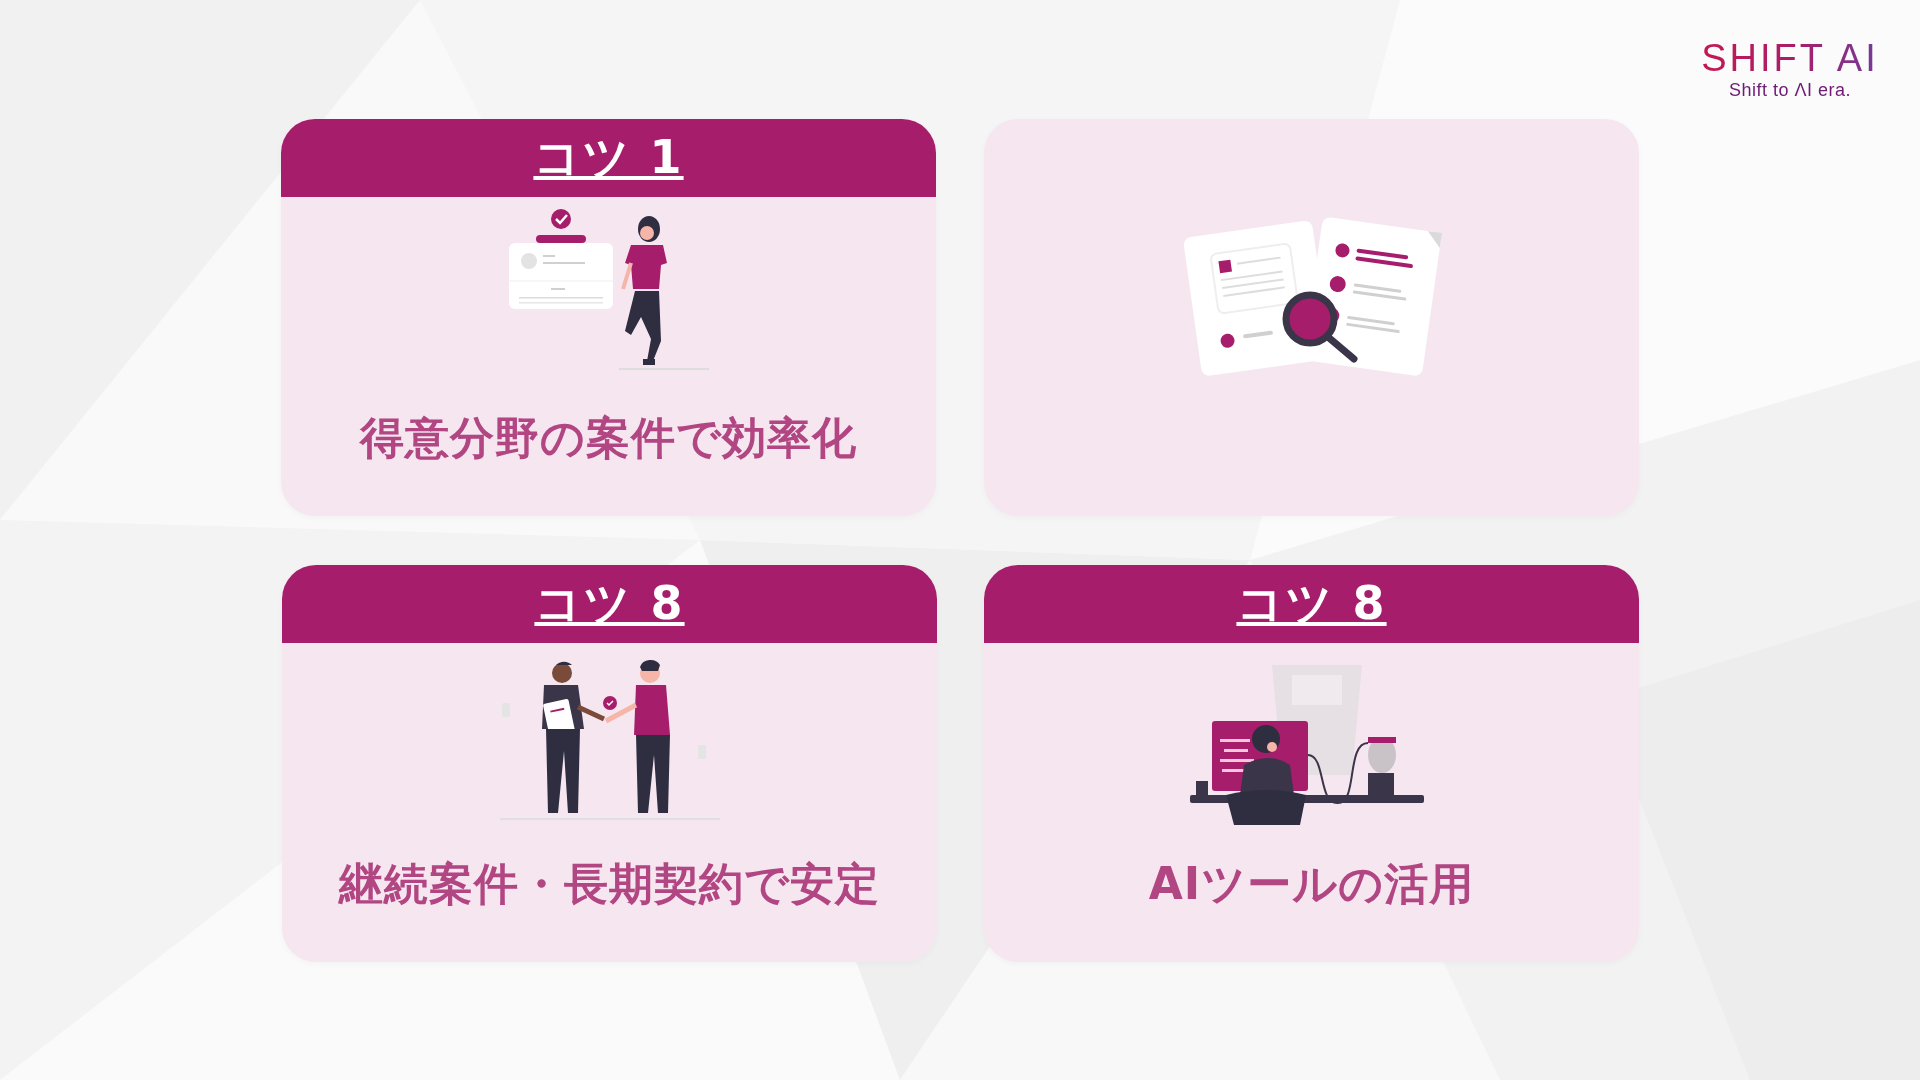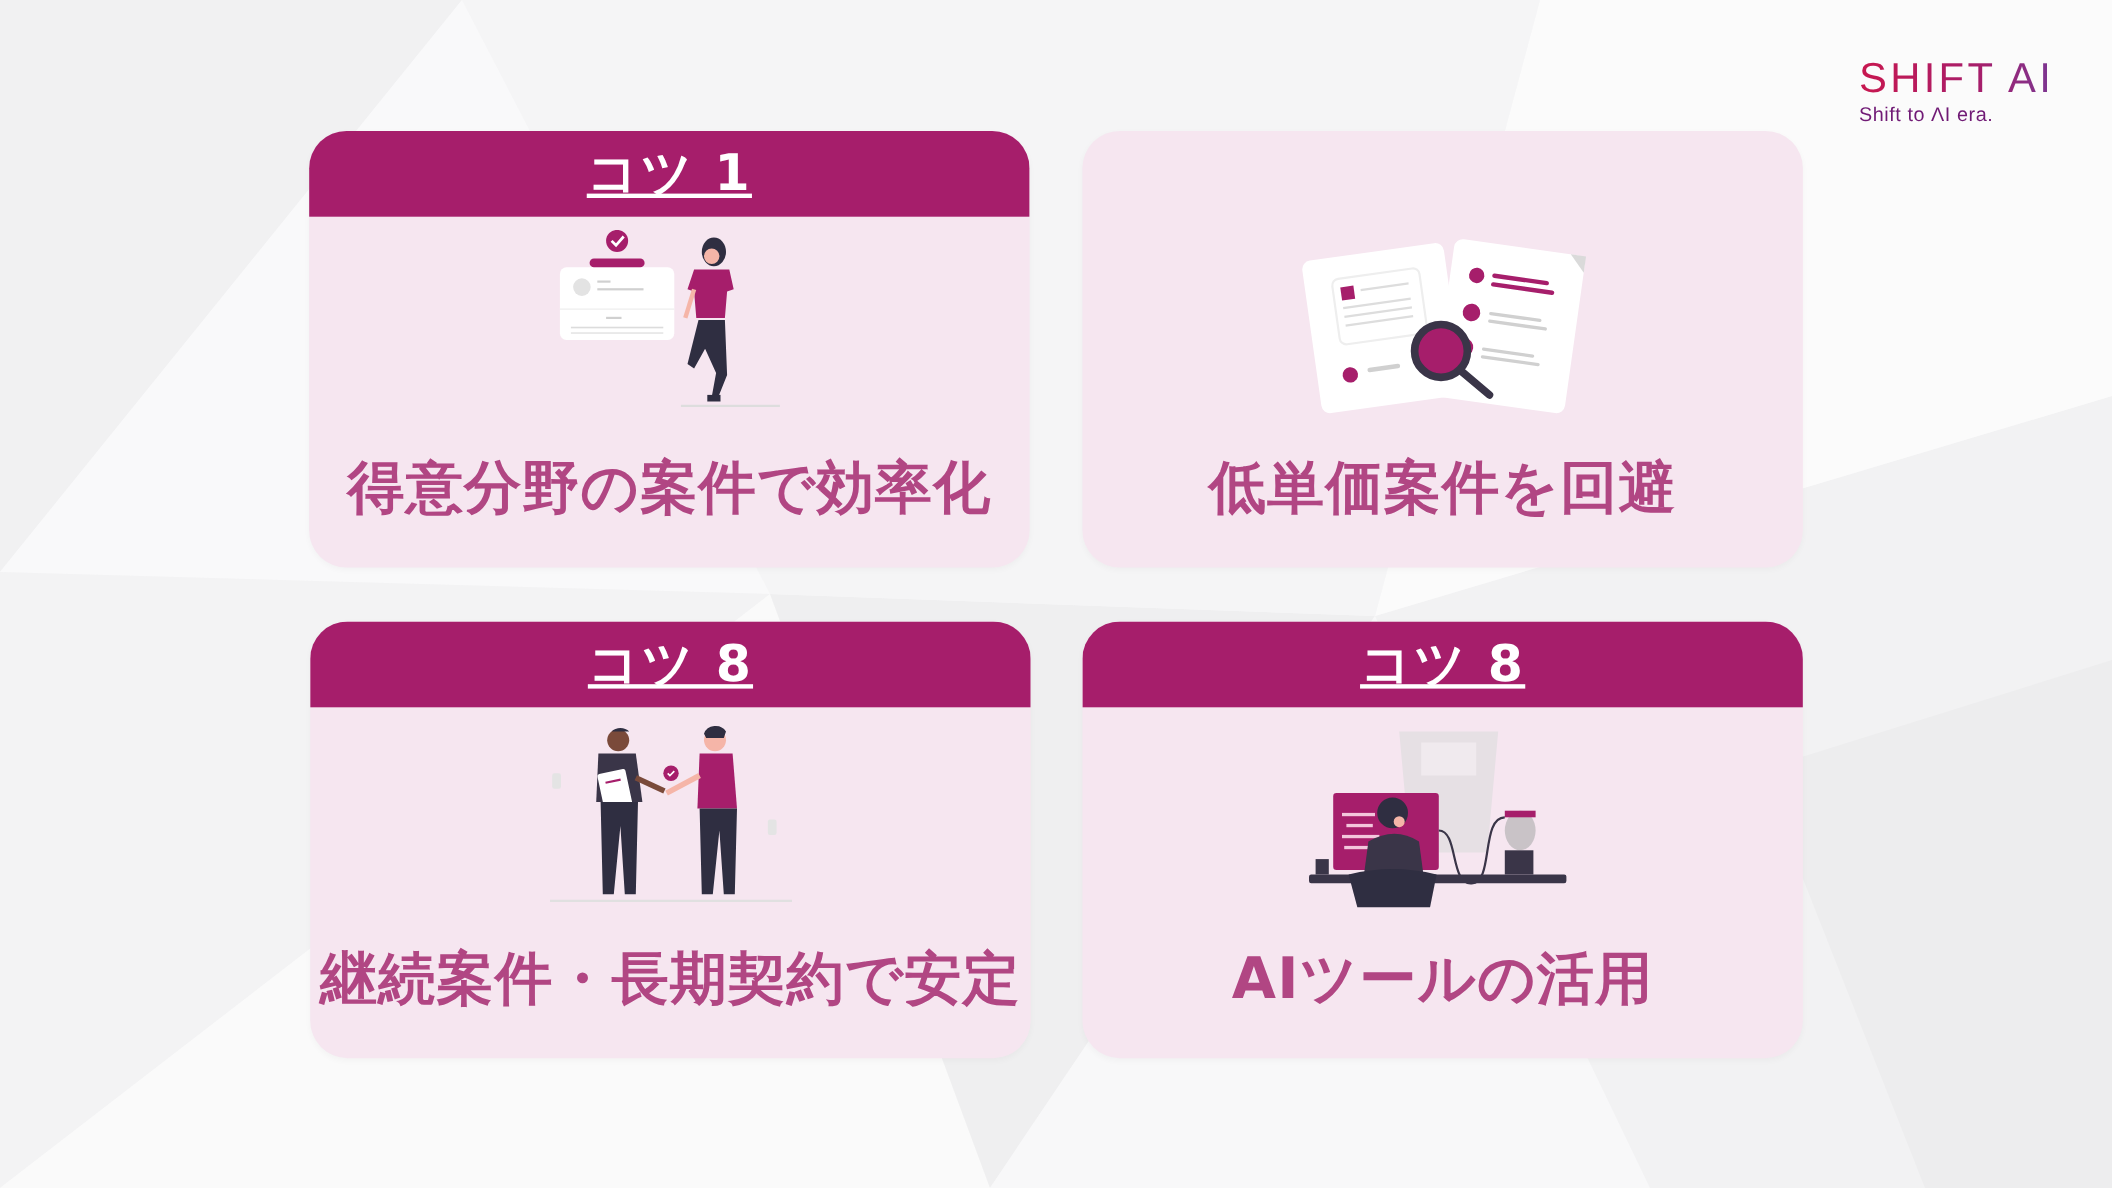--- a/index.html
+++ b/index.html
@@ -3,21 +3,21 @@
   <meta charset="utf-8">
   <style>
     html, body { margin: 0; padding: 0; }
     body {
       width: 1920px; height: 1080px; overflow: hidden; position: relative;
       background: #f6f6f7;
       font-family: "DejaVu Sans", "Liberation Sans", sans-serif;
     }
     .bg { position: absolute; inset: 0; z-index: 0; }
     .logo {
-      position: absolute; left: 1690px; top: 52px; width: 200px; z-index: 2;
+      position: absolute; left: 1690px; top: 38px; width: 200px; text-align: center; z-index: 2;
     }
     .logo-main {
       font-family: "Liberation Sans", sans-serif; font-size: 38px; letter-spacing: 3px; font-weight: 400;
       background: linear-gradient(90deg, #c8174f 0%, #a61e6b 55%, #6b3fa0 100%);
       -webkit-background-clip: text; background-clip: text; color: transparent; line-height: 40px;
     }
     .logo-sub {
       font-family: "Liberation Sans", sans-serif; font-size: 18px; color: #701a75; letter-spacing: 0.5px; margin-top: 2px;
     }
     .card {
@@ -29,21 +29,21 @@
       height: 78px; background: #a61e6b; color: #ffffff;
       display: flex; align-items: center; justify-content: center;
       font-size: 46px; font-weight: bold; letter-spacing: 2px; text-decoration: underline;
     }
     .card-illus {
       position: absolute; left: 0; right: 0; top: 90px; height: 170px;
       display: flex; justify-content: center;
     }
     .card-caption {
       position: absolute; left: 0; right: 0; top: 290px; text-align: center;
-      color: #b14683; font-size: 52px; font-weight: bold; letter-spacing: 1px;
+      color: #b14683; font-size: 44px; font-weight: bold; letter-spacing: 1px;
       white-space: nowrap;
     }
   </style>
 </head>
 <body>
 
 <svg class="bg" width="1920" height="1080" viewBox="0 0 1920 1080">
   <rect width="1920" height="1080" fill="#f7f7f8"></rect>
   <polygon points="0,0 420,0 0,520" fill="#f1f1f2"></polygon>
   <polygon points="0,520 420,0 700,540" fill="#f9f9fa"></polygon>
@@ -113,21 +113,20 @@
         <rect x="190" y="77" width="48" height="3" rx="1.5" fill="#d0d0d0"></rect>
         <rect x="190" y="84" width="54" height="3" rx="1.5" fill="#d0d0d0"></rect>
         <circle cx="172" cy="112" r="8" fill="#a61e6b"></circle>
         <rect x="188" y="110" width="48" height="3" rx="1.5" fill="#d0d0d0"></rect>
         <rect x="188" y="117" width="54" height="3" rx="1.5" fill="#d0d0d0"></rect>
       </g>
       <circle cx="148" cy="110" r="24" fill="#a61e6b" stroke="#3a3548" stroke-width="7"></circle>
       <line x1="166" y1="128" x2="192" y2="150" stroke="#3a3548" stroke-width="7" stroke-linecap="round"></line>
     </svg>
   </div>
-  <div class="card-caption">低単価案件を回避</div>
 </div>
 
 <div class="card" style="left:282px; top:565px;">
   <div class="card-header">コツ 8</div>
   <div class="card-illus">
     <svg width="240" height="170" viewBox="0 0 240 170">
       <rect x="12" y="48" width="8" height="14" rx="2" fill="#e4e4e4"></rect>
       <rect x="208" y="90" width="8" height="14" rx="2" fill="#e4e4e4"></rect>
       <circle cx="72" cy="18" r="10" fill="#7a4a3a"></circle>
       <path d="M66 10 a10 8 0 0 1 16 0 z" fill="#2f2e41"></path>

